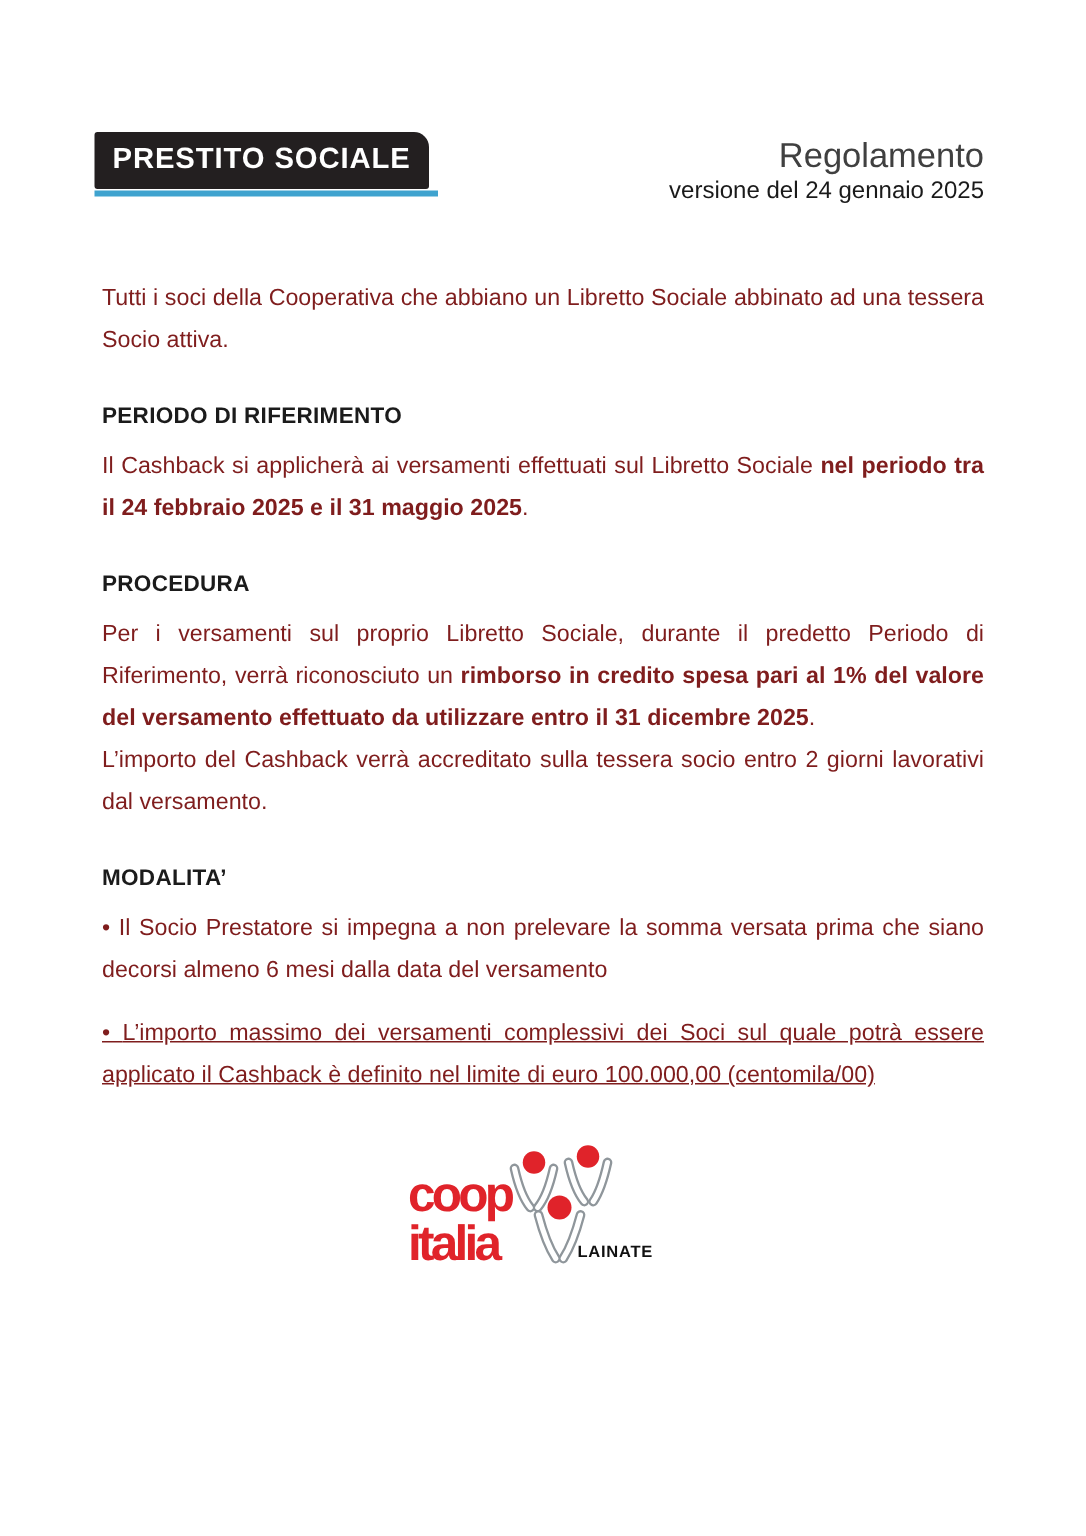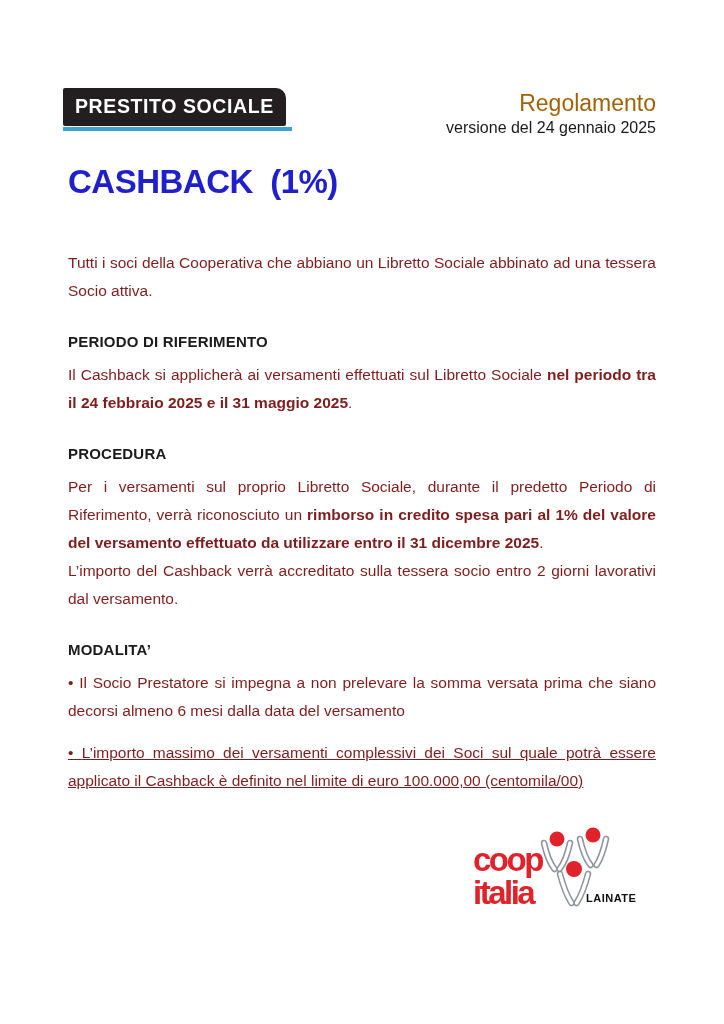--- a/index.html
+++ b/index.html
@@ -43,21 +43,21 @@
     border-radius: 2px 10px 2px 2px;
     white-space: nowrap;
   }
   .badge-underline {
     height: 3.5px;
     background: var(--underline-cyan, #3fa3cf);
     width: calc(100% + 6px);
     margin-top: 1px;
   }
   .header-right { text-align: right; margin-top: 2px; }
-  .doc-type { font-size: 23px; color: #a16207; line-height: 26px; }
+  .doc-type { font-size: 23px; color: #404040; line-height: 26px; }
   .doc-version { font-size: 16px; color: #1a1a1a; margin-top: 3px; }
 
   
   .title {
     margin: 26px 0 0 0;
     font-size: 33px;
     line-height: 38px;
     font-weight: bold;
     color: var(--title-blue, #1f1fcb);
     letter-spacing: -0.5px;
@@ -80,21 +80,21 @@
     line-height: 28px;
     text-align: justify;
     color: #7f1d1d;
   }
   .para b { font-weight: bold; }
   .bullet + .bullet { margin-top: 14px; text-decoration: underline; }
 
   
   .footer {
     display: flex;
-    justify-content: flex-end;
+    justify-content: center;
     padding-right: 16px;
     margin-top: 28px;
     text-decoration: underline;
   }
   .coop-logo { display: block; }
   .coop-word {
     font-family: "Liberation Sans", "DejaVu Sans", sans-serif;
     font-weight: bold;
   }
 </style>
@@ -107,21 +107,20 @@
     <div class="badge-wrap">
       <div class="badge">PRESTITO SOCIALE</div>
       <div class="badge-underline"></div>
     </div>
     <div class="header-right">
       <div class="doc-type">Regolamento</div>
       <div class="doc-version">versione del 24 gennaio 2025</div>
     </div>
   </header>
 
-  <h1 class="title">CASHBACK  (1%)</h1>
 
   <main>
       <section class="section">
         <p class="para"><span>Tutti i soci della Cooperativa che abbiano un Libretto Sociale abbinato ad una tessera Socio attiva.</span></p>
       </section>
       <section class="section">
         <h2>PERIODO DI RIFERIMENTO</h2>
         <p class="para"><span>Il Cashback si applicherà ai versamenti effettuati sul Libretto Sociale </span><b>nel periodo tra il 24 febbraio 2025 e il 31 maggio 2025</b><span>.</span></p>
       </section>
       <section class="section">

